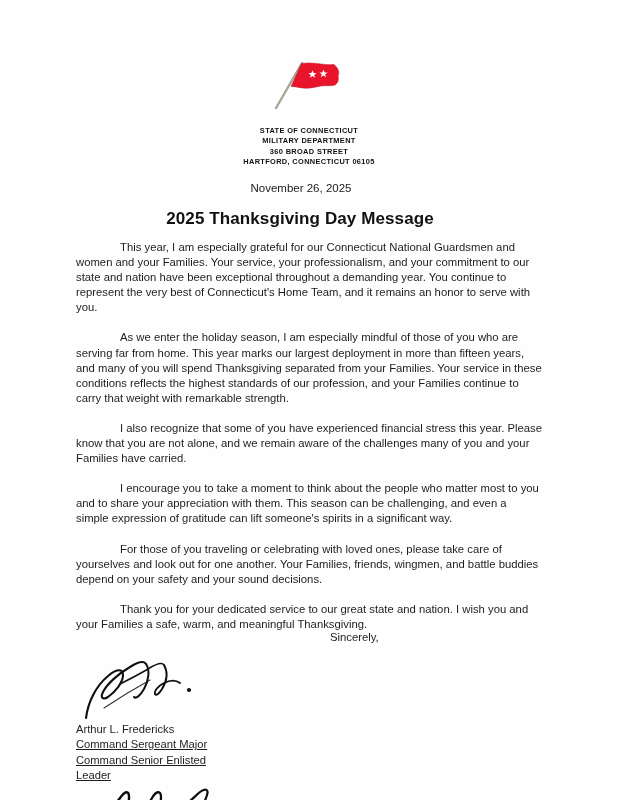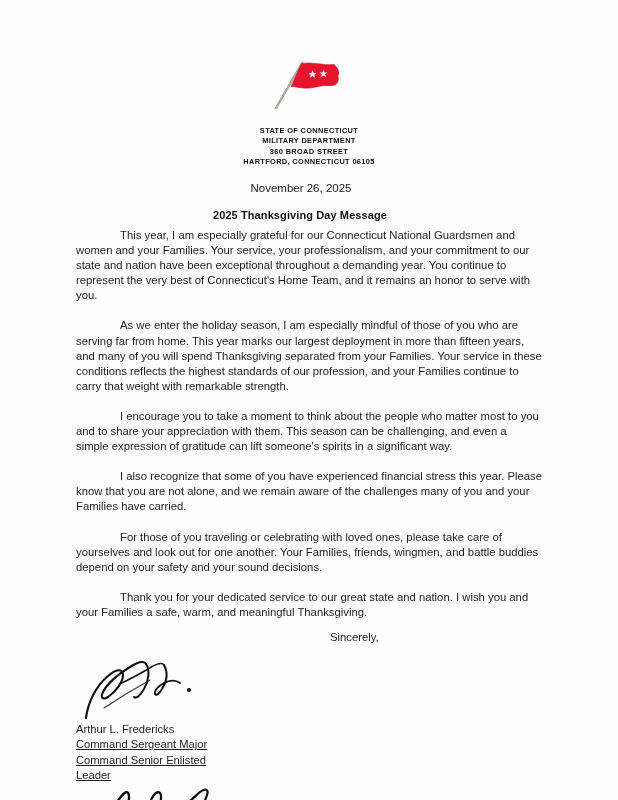--- a/index.html
+++ b/index.html
@@ -55,30 +55,30 @@
     text-align: center;
     font-size: 11.5px;
     color: #1a1a1a;
   }
   .doc-title {
     position: absolute;
     top: 209px;
     left: 0;
     width: 600px;
     text-align: center;
-    font-size: 11px;
+    font-size: 17px;
     font-weight: bold;
     letter-spacing: 0.1px;
     color: #111;
   }
 
   
   .body-copy {
     position: absolute;
-    top: 228px;
+    top: 240px;
     left: 76px;
     width: 466px;
   }
   .body-copy p {
     margin: 0 0 15px 0;
     font-size: 11.3px;
     line-height: 15.1px;
     text-indent: 44px;
     text-align: left;
     color: #1d1d1d;
@@ -161,22 +161,22 @@
     </div>
   </div>
 
   <div class="date-line">November 26, 2025</div>
 
   <div class="doc-title">2025 Thanksgiving Day Message</div>
 
   <div class="body-copy">
     <p>This year, I am especially grateful for our Connecticut National Guardsmen and women and your Families. Your service, your professionalism, and your commitment to our state and nation have been exceptional throughout a demanding year. You continue to represent the very best of Connecticut's Home Team, and it remains an honor to serve with you.</p>
     <p>As we enter the holiday season, I am especially mindful of those of you who are serving far from home. This year marks our largest deployment in more than fifteen years, and many of you will spend Thanksgiving separated from your Families. Your service in these conditions reflects the highest standards of our profession, and your Families continue to carry that weight with remarkable strength.</p>
+    <p>I also recognize that some of you have experienced financial stress this year. Please know that you are not alone, and we remain aware of the challenges many of you and your Families have carried.</p>
     <p>I encourage you to take a moment to think about the people who matter most to you and to share your appreciation with them. This season can be challenging, and even a simple expression of gratitude can lift someone's spirits in a significant way.</p>
-    <p>I also recognize that some of you have experienced financial stress this year. Please know that you are not alone, and we remain aware of the challenges many of you and your Families have carried.</p>
     <p>For those of you traveling or celebrating with loved ones, please take care of yourselves and look out for one another. Your Families, friends, wingmen, and battle buddies depend on your safety and your sound decisions.</p>
     <p>Thank you for your dedicated service to our great state and nation. I wish you and your Families a safe, warm, and meaningful Thanksgiving.</p>
   </div>
 
   <div class="sincerely">Sincerely,</div>
 
   <div class="sig-row">
 
     <div class="sig-col">
       <svg class="sig-image" viewBox="0 0 160 72">

